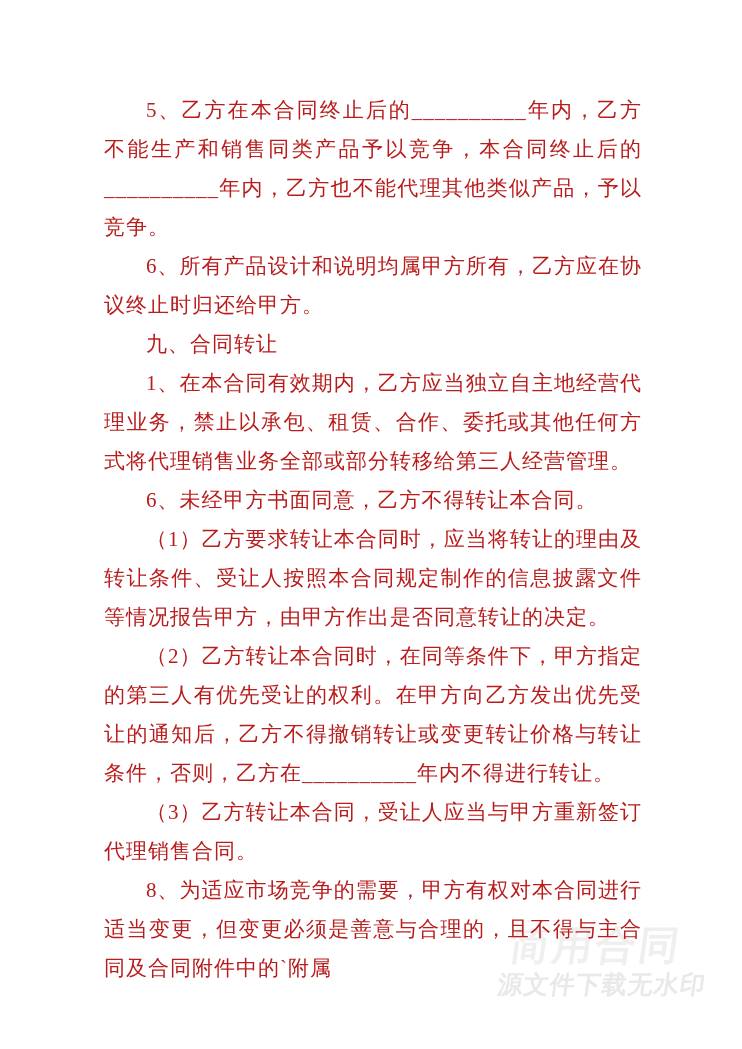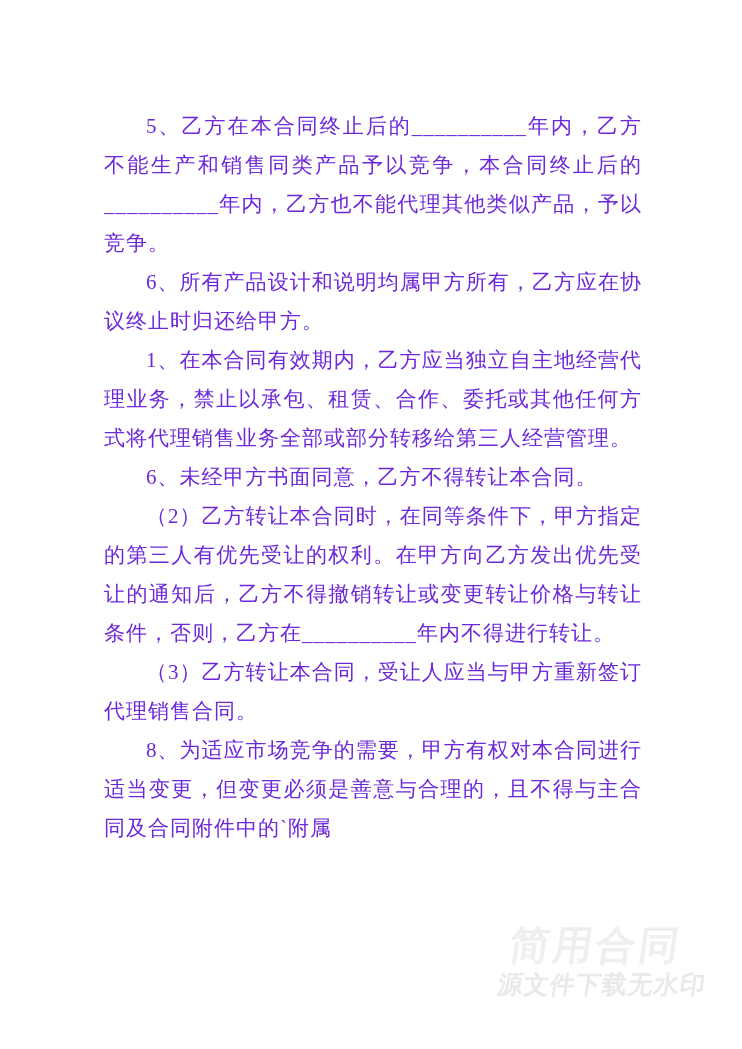--- a/index.html
+++ b/index.html
@@ -11,24 +11,24 @@
     position: relative;
     width: 742px;
     height: 1049px;
     background: #ffffff;
     overflow: hidden;
     font-family: "Liberation Serif", "DejaVu Serif", serif;
   }
   .content {
     position: absolute;
     left: 104px;
-    top: 107px;
+    top: 91px;
     width: 538px;
     z-index: 2;
-    color: #6d28d9;
+    color: #b91c1c;
     font-size: 21px;
     line-height: 39px;
     text-align: justify;
     text-justify: inter-ideograph;
     letter-spacing: 1px;
   }
   .content p {
     margin: 0;
     padding: 0;
     text-indent: 2em;
@@ -61,20 +61,22 @@
 <body>
 
 <div class="page">
 
   <div class="watermark watermark-brand">简用合同</div>
   <div class="watermark watermark-tagline">源文件下载无水印</div>
 
   <div class="content">
     <p>5、乙方在本合同终止后的__________年内，乙方不能生产和销售同类产品予以竞争，本合同终止后的__________年内，乙方也不能代理其他类似产品，予以竞争。</p>
     <p>6、所有产品设计和说明均属甲方所有，乙方应在协议终止时归还给甲方。</p>
+    <p>九、合同转让</p>
     <p>1、在本合同有效期内，乙方应当独立自主地经营代理业务，禁止以承包、租赁、合作、委托或其他任何方式将代理销售业务全部或部分转移给第三人经营管理。</p>
     <p>6、未经甲方书面同意，乙方不得转让本合同。</p>
+    <p>（1）乙方要求转让本合同时，应当将转让的理由及转让条件、受让人按照本合同规定制作的信息披露文件等情况报告甲方，由甲方作出是否同意转让的决定。</p>
     <p>（2）乙方转让本合同时，在同等条件下，甲方指定的第三人有优先受让的权利。在甲方向乙方发出优先受让的通知后，乙方不得撤销转让或变更转让价格与转让条件，否则，乙方在__________年内不得进行转让。</p>
     <p>（3）乙方转让本合同，受让人应当与甲方重新签订代理销售合同。</p>
     <p>8、为适应市场竞争的需要，甲方有权对本合同进行适当变更，但变更必须是善意与合理的，且不得与主合同及合同附件中的`附属</p>
   </div>
 
 </div>
 
 </body></html>

